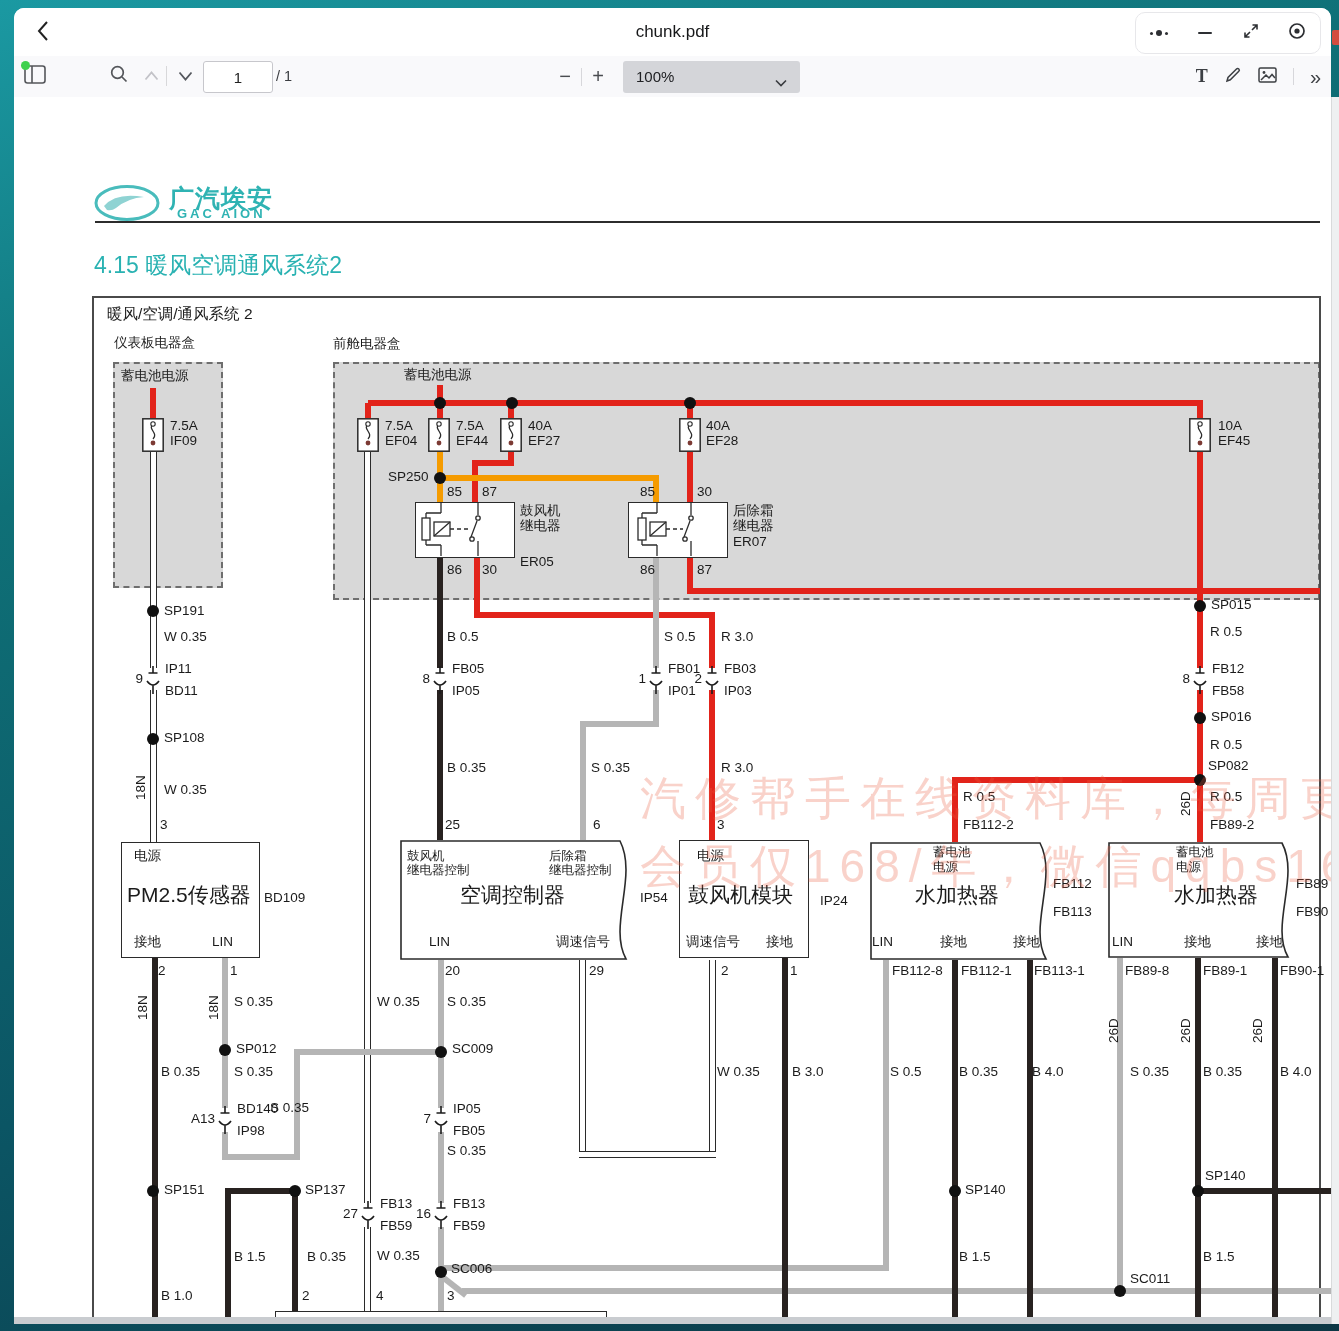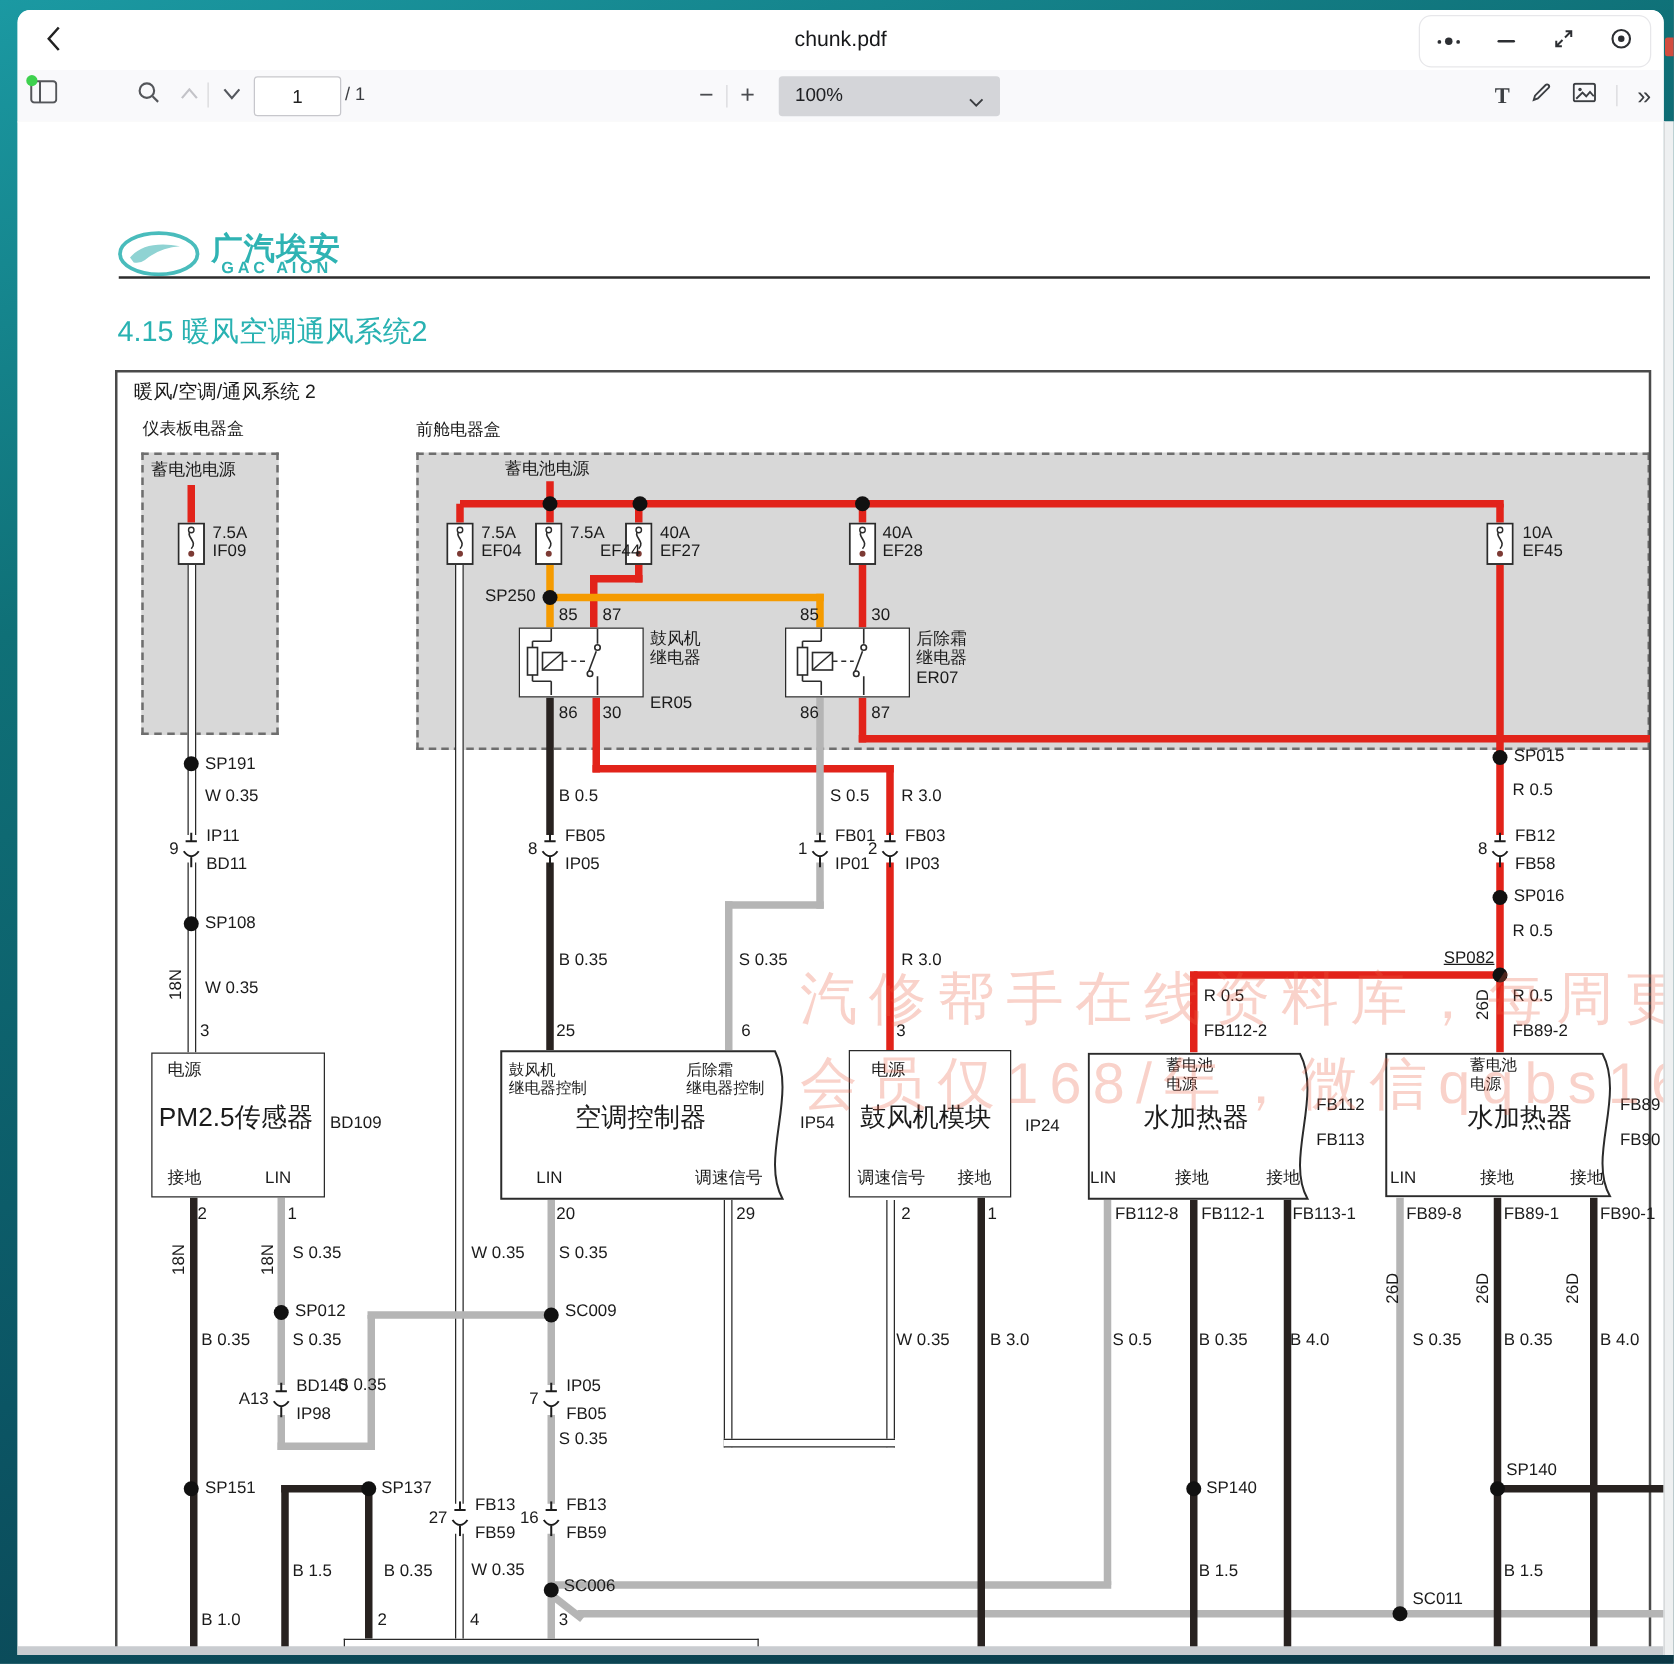--- a/index.html
+++ b/index.html
@@ -444,21 +444,21 @@
         <div class="lb m" style="left: 107px; top: 306px;">暖风/空调/通风系统 2</div>
         <div class="lb" style="left: 114px; top: 336px;">仪表板电器盒</div>
         <div class="lb" style="left: 333px; top: 337px;">前舱电器盒</div>
         <div class="lb" style="left: 121px; top: 369px;">蓄电池电源</div>
         <div class="lb" style="left: 404px; top: 368px;">蓄电池电源</div>
         <div class="lb" style="left: 170px; top: 419px;">7.5A</div>
         <div class="lb" style="left: 170px; top: 434px;">IF09</div>
         <div class="lb" style="left: 385px; top: 419px;">7.5A</div>
         <div class="lb" style="left: 385px; top: 434px;">EF04</div>
         <div class="lb" style="left: 456px; top: 419px;">7.5A</div>
-        <div class="lb" style="left: 456px; top: 434px; margin-left: 24px;">EF44</div>
+        <div class="lb" style="left: 456px; top: 434px;">EF44</div>
         <div class="lb" style="left: 528px; top: 419px;">40A</div>
         <div class="lb" style="left: 528px; top: 434px;">EF27</div>
         <div class="lb" style="left: 706px; top: 419px;">40A</div>
         <div class="lb" style="left: 706px; top: 434px;">EF28</div>
         <div class="lb" style="left: 1218px; top: 419px;">10A</div>
         <div class="lb" style="left: 1218px; top: 434px;">EF45</div>
         <div class="lb" style="left: 388px; top: 470px;">SP250</div>
         <div class="lb" style="left: 447px; top: 485px;">85</div>
         <div class="lb" style="left: 482px; top: 485px;">87</div>
         <div class="lb" style="left: 447px; top: 563px;">86</div>
@@ -485,21 +485,21 @@
         <div class="lb" style="left: 664px; top: 630px;">S 0.5</div>
         <div class="lb" style="left: 591px; top: 761px;">S 0.35</div>
         <div class="lb" style="left: 593px; top: 818px;">6</div>
         <div class="lb" style="left: 721px; top: 630px;">R 3.0</div>
         <div class="lb" style="left: 721px; top: 761px;">R 3.0</div>
         <div class="lb" style="left: 717px; top: 818px;">3</div>
         <div class="lb" style="left: 1211px; top: 598px;">SP015</div>
         <div class="lb" style="left: 1210px; top: 625px;">R 0.5</div>
         <div class="lb" style="left: 1211px; top: 710px;">SP016</div>
         <div class="lb" style="left: 1210px; top: 738px;">R 0.5</div>
-        <div class="lb" style="left: 1155px; top: 759px; text-decoration: underline;">SP082</div>
+        <div class="lb" style="left: 1208px; top: 759px;">SP082</div>
         <div class="lb v" style="left: 1179px; top: 816px;">26D</div>
         <div class="lb" style="left: 1210px; top: 790px;">R 0.5</div>
         <div class="lb" style="left: 1210px; top: 818px; text-align: center;">FB89-2</div>
         <div class="lb" style="left: 963px; top: 790px;">R 0.5</div>
         <div class="lb" style="left: 963px; top: 818px;">FB112-2</div>
         <div class="lb" style="left: 134px; top: 849px;">电源</div>
         <div class="lb" style="left: 264px; top: 891px;">BD109</div>
         <div class="lb" style="left: 134px; top: 935px;">接地</div>
         <div class="lb" style="left: 212px; top: 935px;">LIN</div>
         <div class="lb big" style="left: 127px; top: 884px;">PM2.5传感器</div>

